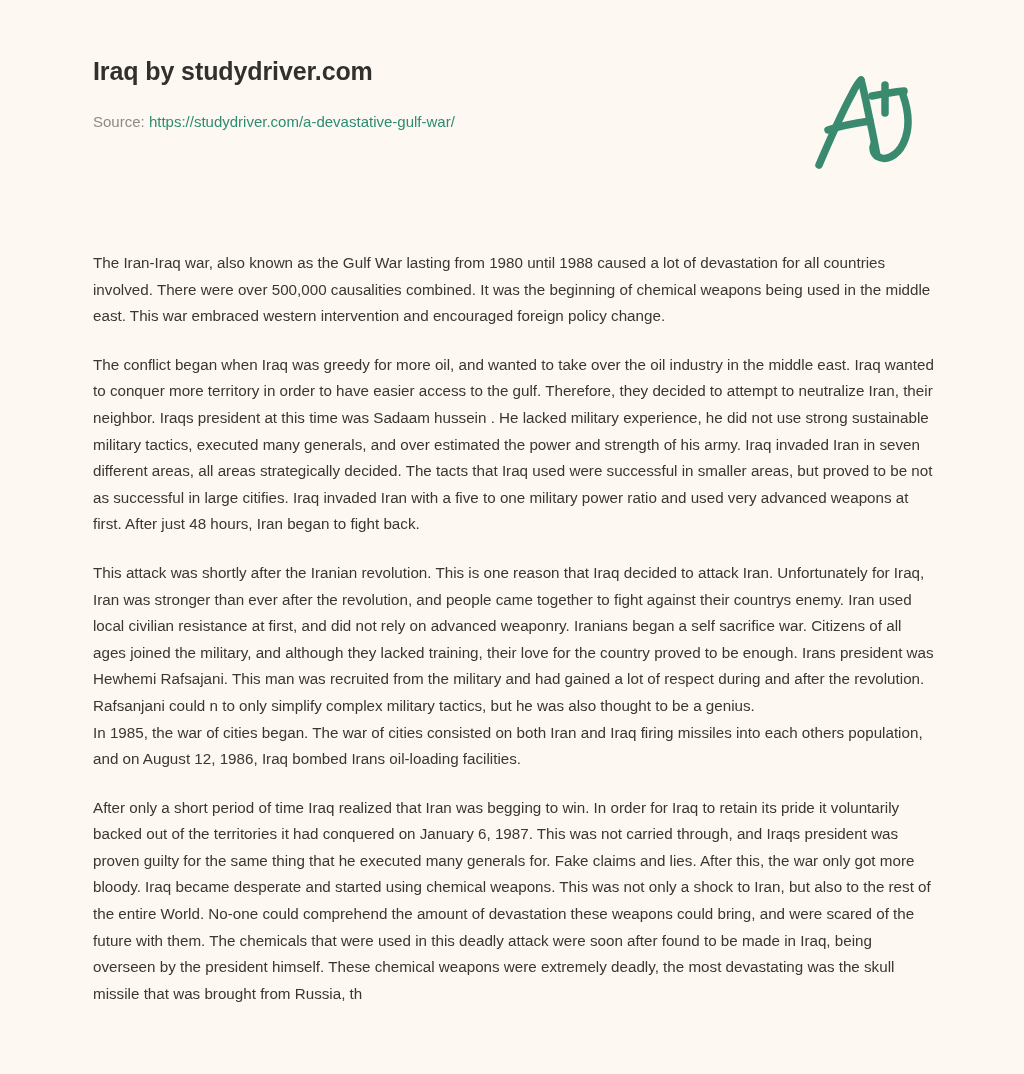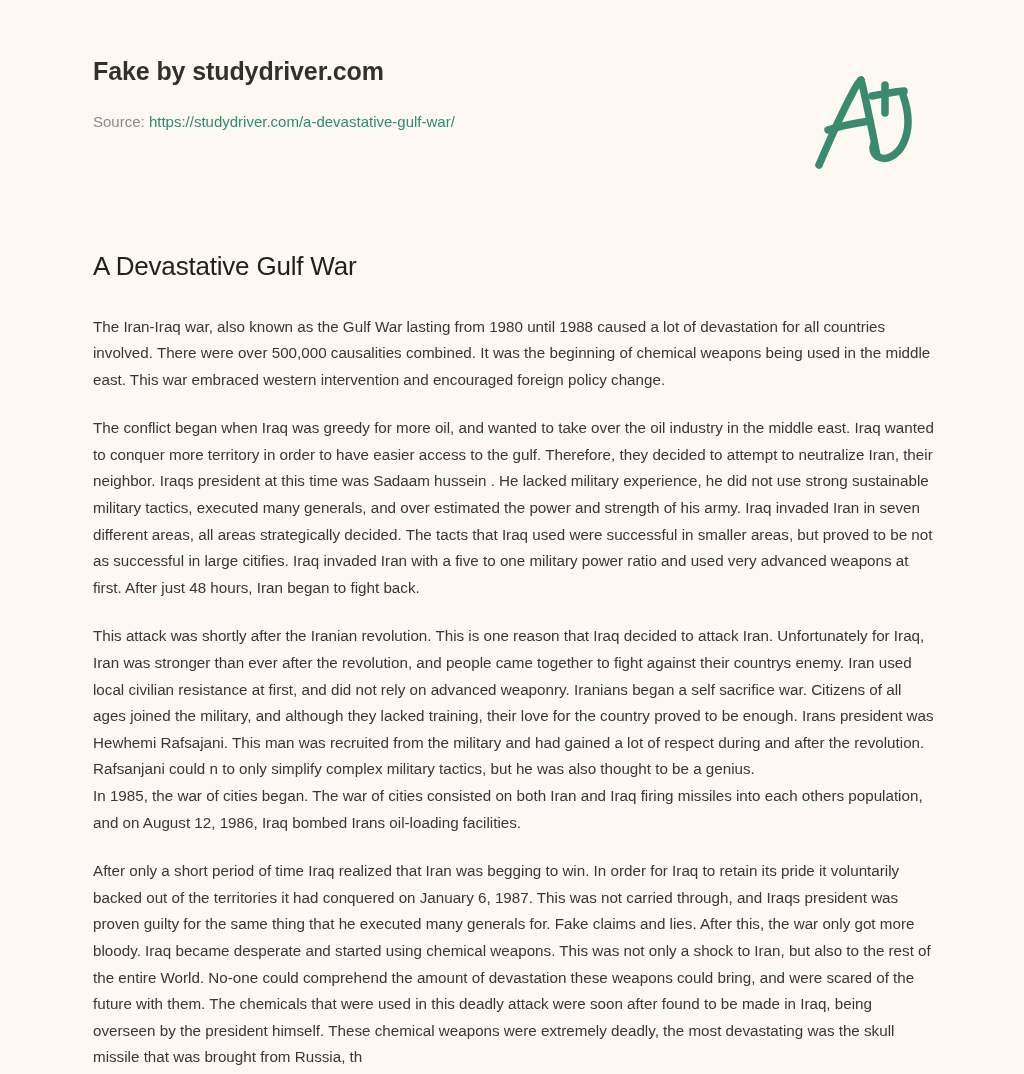--- a/index.html
+++ b/index.html
@@ -97,21 +97,21 @@
   .article-body p:last-child {
     margin-bottom: 8px;
   }
 </style>
 </head>
 <body>
 
 <div class="page">
 
   <div class="header">
-    <div class="byline">Fake by studydriver.com</div>
+    <div class="byline">Iraq by studydriver.com</div>
     <div class="source-line">
       <span class="source-label">Source:</span>
       <a class="source-url" href="#">https://studydriver.com/a-devastative-gulf-war/</a>
     </div>
   </div>
 
   <div class="logo">
     <svg viewBox="0 0 118 104" xmlns="http://www.w3.org/2000/svg">
       <g fill="none" stroke="#3a8a70" stroke-width="7.5" stroke-linecap="round" stroke-linejoin="round">
 
@@ -124,21 +124,20 @@
         <path d="M79 17 C 79 27, 79 37, 79 45"></path>
 
         <path d="M66 28 C 76 26, 88 24, 98 23"></path>
 
         <path d="M97 27 C 103 44, 104 62, 97 76 C 91 88, 79 94, 71 88 C 67 85, 66 80, 68 76"></path>
       </g>
     </svg>
   </div>
 
   <div class="article">
-    <h1 class="article-title">A Devastative Gulf War</h1>
     <div class="article-body">
       <p>The Iran-Iraq war, also known as the Gulf War lasting from 1980 until 1988 caused a lot of devastation for all countries involved. There were over 500,000 causalities combined. It was the beginning of chemical weapons being used in the middle east. This war embraced western intervention and encouraged foreign policy change.</p>
       <p>The conflict began when Iraq was greedy for more oil, and wanted to take over the oil industry in the middle east. Iraq wanted to conquer more territory in order to have easier access to the gulf. Therefore, they decided to attempt to neutralize Iran, their neighbor. Iraqs president at this time was Sadaam hussein . He lacked military experience, he did not use strong sustainable military tactics, executed many generals, and over estimated the power and strength of his army. Iraq invaded Iran in seven different areas, all areas strategically decided. The tacts that Iraq used were successful in smaller areas, but proved to be not as successful in large citifies. Iraq invaded Iran with a five to one military power ratio and used very advanced weapons at first. After just 48 hours, Iran began to fight back.</p>
       <p>This attack was shortly after the Iranian revolution. This is one reason that Iraq decided to attack Iran. Unfortunately for Iraq, Iran was stronger than ever after the revolution, and people came together to fight against their countrys enemy. Iran used local civilian resistance at first, and did not rely on advanced weaponry. Iranians began a self sacrifice war. Citizens of all ages joined the military, and although they lacked training, their love for the country proved to be enough. Irans president was Hewhemi Rafsajani. This man was recruited from the military and had gained a lot of respect during and after the revolution. Rafsanjani could n to only simplify complex military tactics, but he was also thought to be a genius.<br>In 1985, the war of cities began. The war of cities consisted on both Iran and Iraq firing missiles into each others population, and on August 12, 1986, Iraq bombed Irans oil-loading facilities.</p>
       <p>After only a short period of time Iraq realized that Iran was begging to win. In order for Iraq to retain its pride it voluntarily backed out of the territories it had conquered on January 6, 1987. This was not carried through, and Iraqs president was proven guilty for the same thing that he executed many generals for. Fake claims and lies. After this, the war only got more bloody. Iraq became desperate and started using chemical weapons. This was not only a shock to Iran, but also to the rest of the entire World. No-one could comprehend the amount of devastation these weapons could bring, and were scared of the future with them. The chemicals that were used in this deadly attack were soon after found to be made in Iraq, being overseen by the president himself. These chemical weapons were extremely deadly, the most devastating was the skull missile that was brought from Russia, th</p>
     </div>
   </div>
 
 </div>
 

